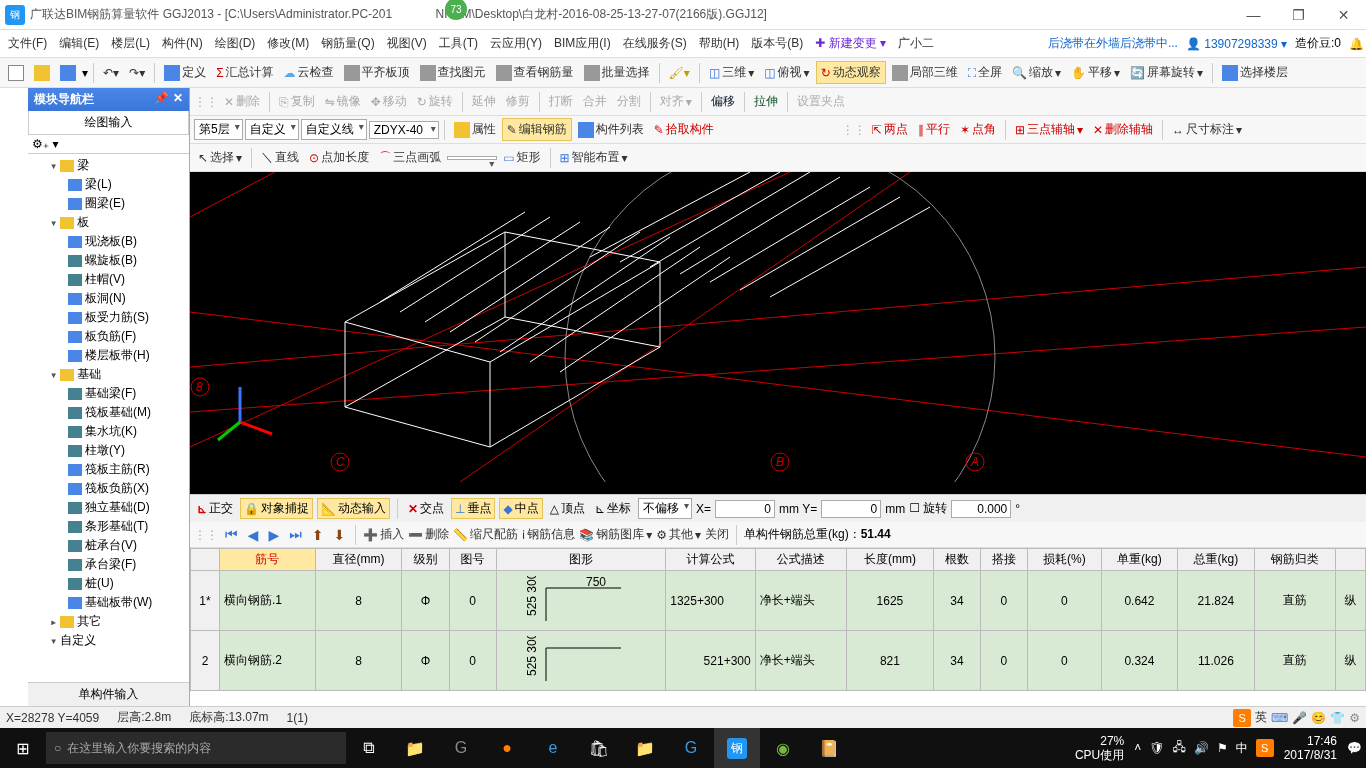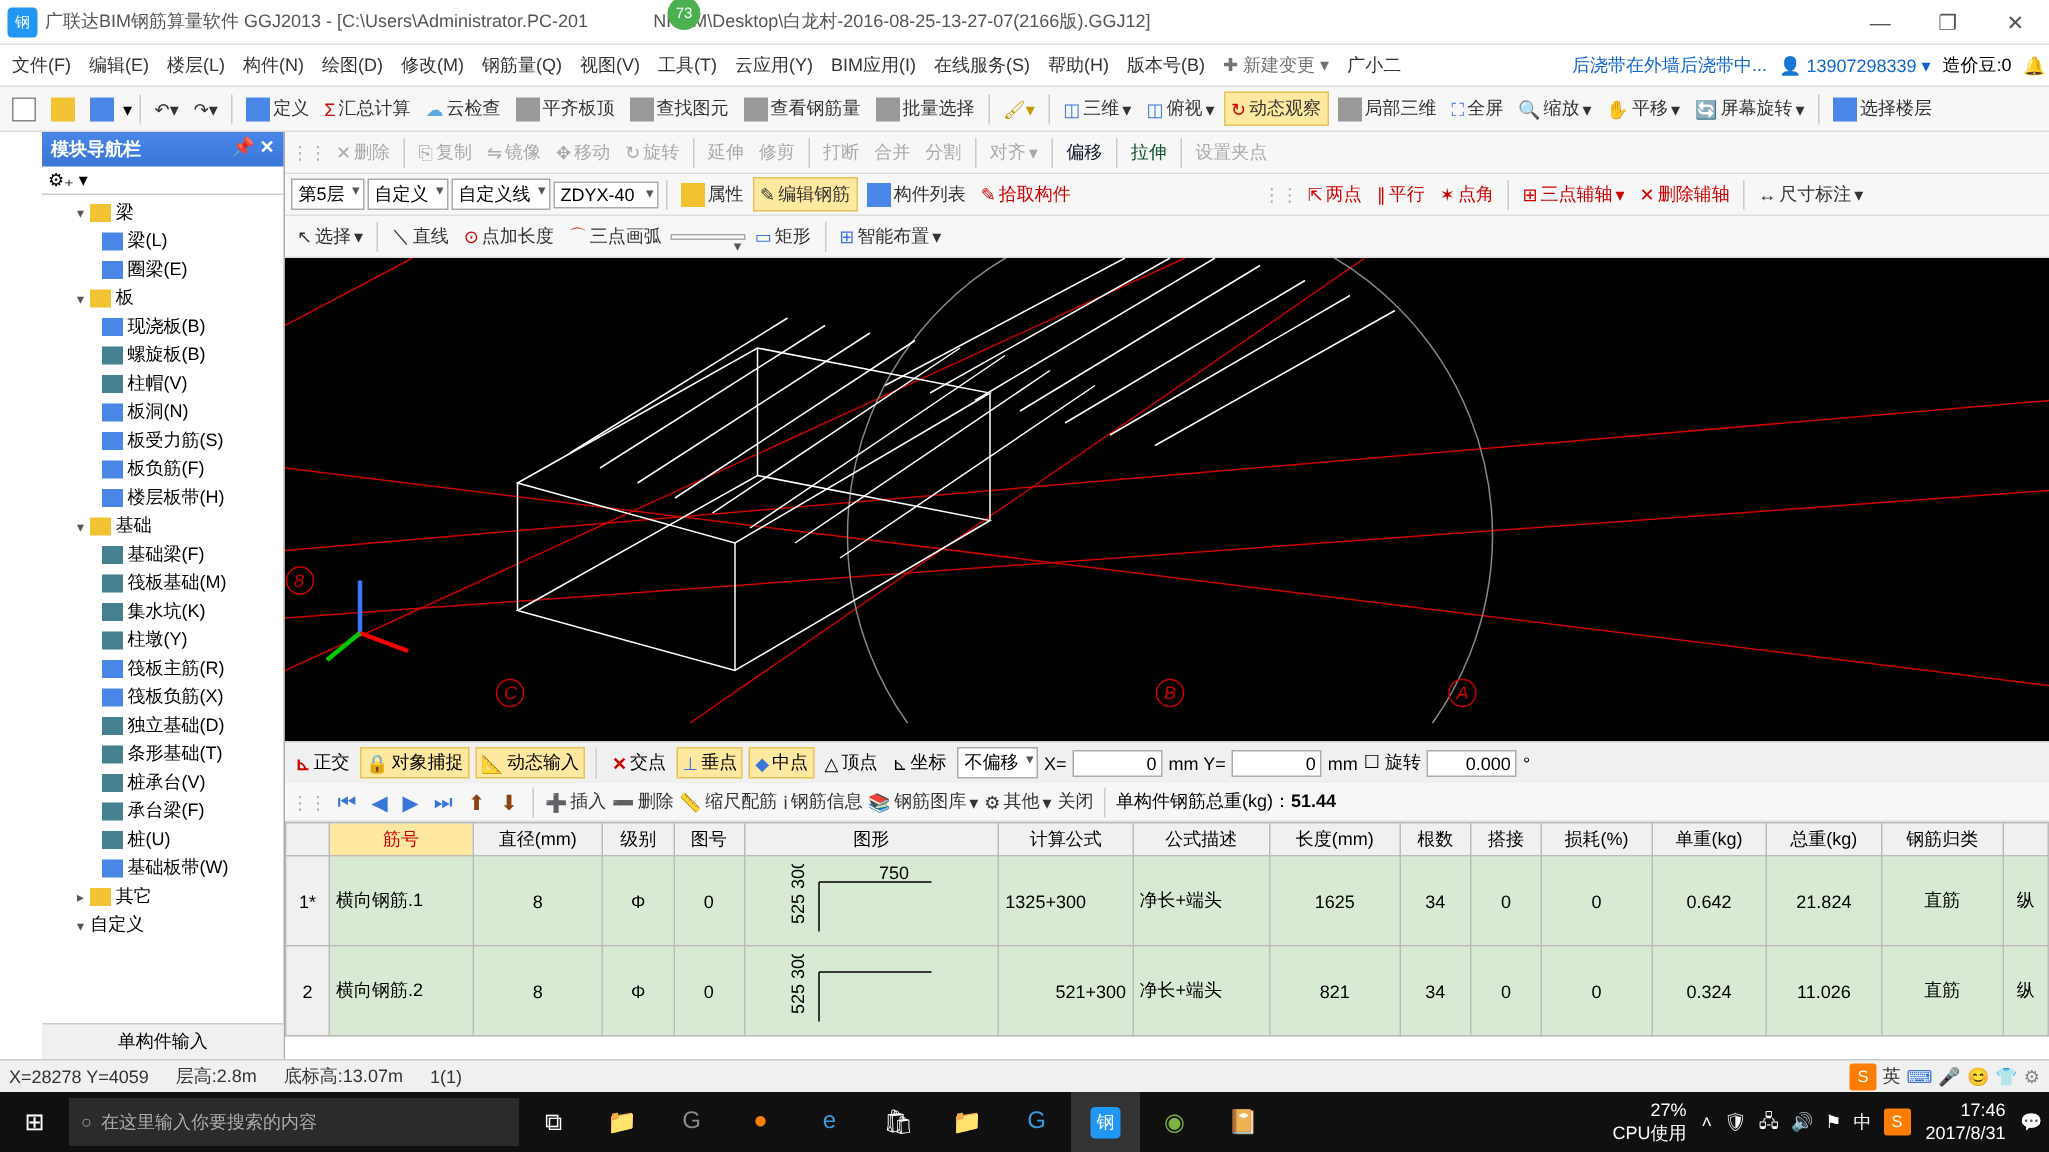--- a/index.html
+++ b/index.html
@@ -94,21 +94,21 @@
   <span class="menu-item">绘图(D)</span>
   <span class="menu-item">修改(M)</span>
   <span class="menu-item">钢筋量(Q)</span>
   <span class="menu-item">视图(V)</span>
   <span class="menu-item">工具(T)</span>
   <span class="menu-item">云应用(Y)</span>
   <span class="menu-item">BIM应用(I)</span>
   <span class="menu-item">在线服务(S)</span>
   <span class="menu-item">帮助(H)</span>
   <span class="menu-item">版本号(B)</span>
-  <span class="menu-item" style="color:#737373">✚ <span>新建变更</span> ▾</span>
+  <span class="menu-item" style="color:#6d28d9">✚ <span>新建变更</span> ▾</span>
   <span class="menu-item">广小二</span>
   <div class="right">
     <span style="color:#1166cc">后浇带在外墙后浇带中...</span>
     <span style="color:#1166cc">👤 <span>13907298339</span> ▾</span>
     <span>造价豆:0</span>
     <span>🔔</span>
   </div>
 </div>
 
 <div class="toolbar">
@@ -181,20 +181,21 @@
     </span>
 </div>
 
 <div class="main-layout">
 
   <div class="sidebar">
     <div class="side-header">
       <span>模块导航栏</span>
       <span><span>📌</span> <span>✕</span></span>
     </div>
+    <div class="side-tab active">绘图输入</div>
     <div class="small-toolbar">
       <span>⚙₊ ▾</span>
     </div>
     <div class="tree" id="tree">
         <div class="tree-node d1">
           <span class="tree-expand">▾</span>
           <span class="tree-ico"></span>
           <span>梁</span>
         </div>
         <div class="tree-node d2">

